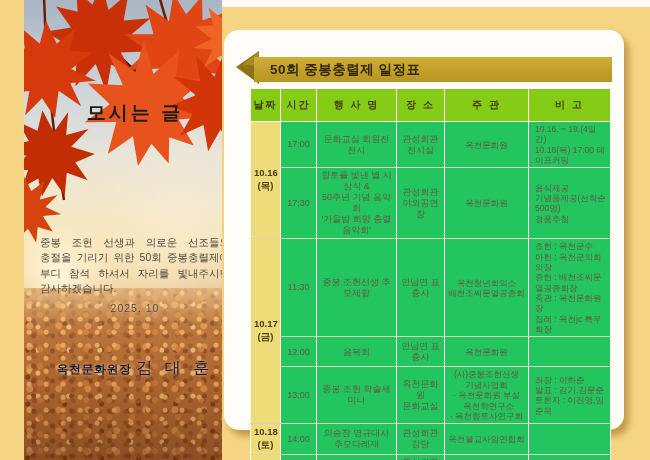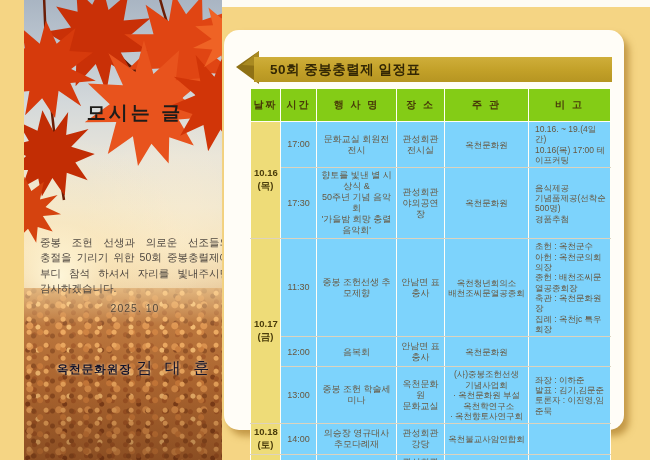--- a/index.html
+++ b/index.html
@@ -90,21 +90,21 @@
     border-collapse:collapse;table-layout:fixed;
     border-bottom:2px solid #a89f8c;
   }
   .schedule th{
     background:#84cc16;color:#483a08;font-size:10px;font-weight:bold;
     height:30px;border:1px solid #fffef6;letter-spacing:2px;
   }
   .schedule td{
     border-left:1px solid #fffef6;border-right:1px solid #fffef6;
     border-top:1px solid #ddd3bd;border-bottom:1px solid #ddd3bd;
-    background:#7dd3fc;color:#675740;font-size:8.5px;line-height:1.22;
+    background:#22c55e;color:#675740;font-size:8.5px;line-height:1.22;
     text-align:center;vertical-align:middle;white-space:pre-line;
     padding:2px 3px;box-sizing:border-box;
   }
   .schedule td.date{
     background:#eedc78;color:#4a3c0a;font-weight:bold;font-size:9.5px;line-height:1.35;
   }
   .schedule td.time{font-size:9px;margin-left:24px;}
   .schedule td.event{font-size:9px;}
   .schedule td.place{font-size:9px;}
   .schedule td.host{font-size:8.5px;}

